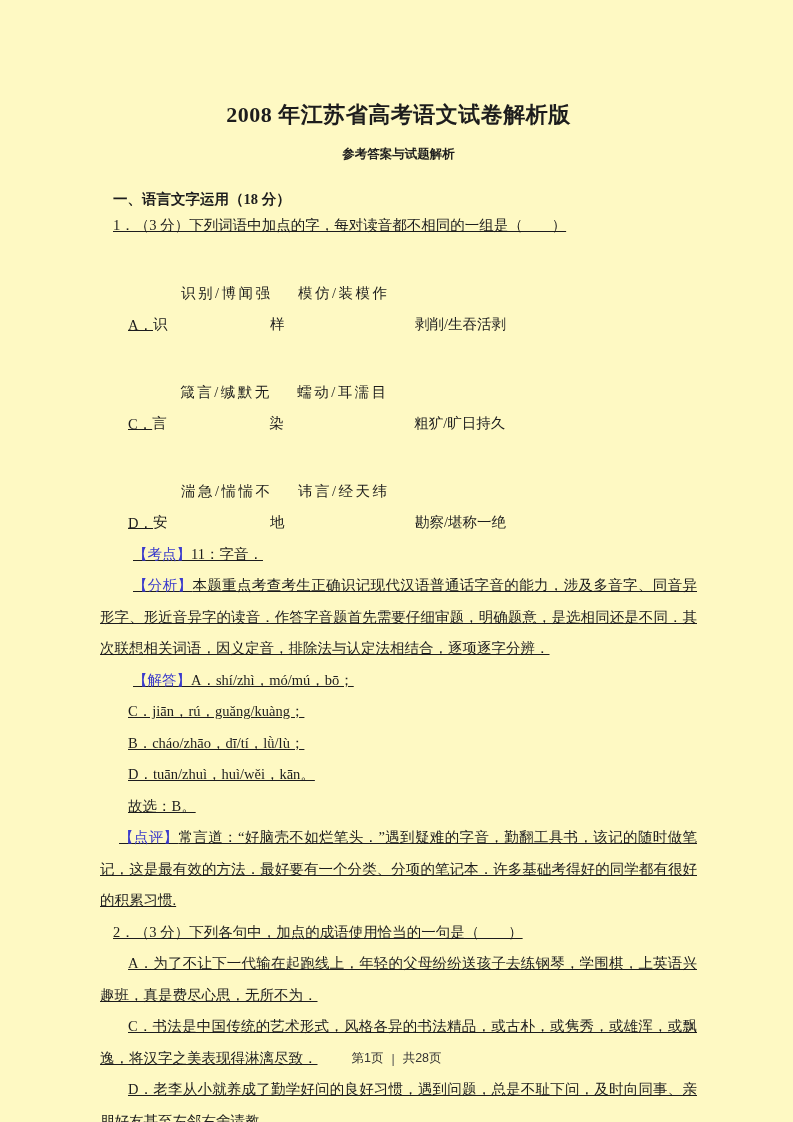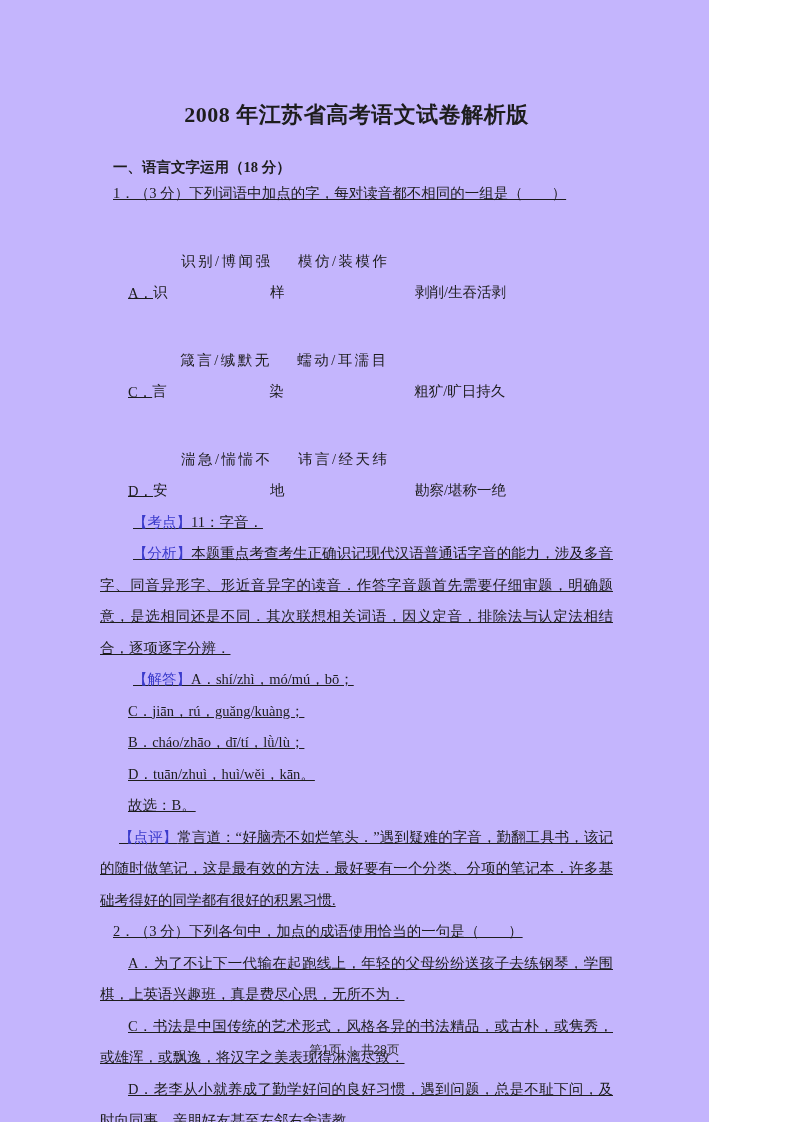--- a/index.html
+++ b/index.html
@@ -4,23 +4,23 @@
 <style>
   html, body { margin: 0; padding: 0; }
   body {
     width: 793px; height: 1122px;
     background: #ffffff;
     font-family: "Liberation Serif", "DejaVu Serif", serif;
     color: #1d1d1d;
   }
   .page {
     position: relative;
-    width: 709px; height: 1122px;
+    width: 793px; height: 1122px;
     overflow: hidden;
-    background: #c4b5fd;
+    background: #fef9c3;
   }
   .content { padding: 0 96px 0 100px; }
 
   .doc-title {
     margin: 99px 0 0 0;
     text-align: center;
     font-size: 22px;
     font-weight: bold;
     line-height: 32px;
     letter-spacing: 0.5px;
@@ -52,38 +52,39 @@
   .p-opt { text-indent: 28px; }
   .p-label { text-indent: 33px; }
   .p-dianping { margin-left: 14px; text-indent: 19px; }
 
   .bracket-label { color: #3b3bcc; }
   .q1col { display: inline-block; width: 117px; margin-top: 36px; }
   .q1col-last { display: inline-block; }
 
   .footer {
     position: absolute;
-    left: 0; right: 0; bottom: 63px;
+    left: 0; right: 0; bottom: 55px;
     display: flex;
     justify-content: center;
     align-items: center;
     gap: 8px;
     font-family: "Liberation Sans", "DejaVu Sans", sans-serif;
     font-size: 12.5px;
     color: #333333;
   }
   .footer .sep { color: #555555; }
 </style>
 </head>
 <body>
 
 <div class="page">
   <div class="content">
 
     <h1 class="doc-title">2008 年江苏省高考语文试卷解析版</h1>
+    <div class="doc-subtitle">参考答案与试题解析</div>
     <div class="section-heading">一、语言文字运用（18 分）</div>
 
     <p class="body-line p-stem p-first-stem">1．（3 分）下列词语中加点的字，每对读音都不相同的一组是（　　）</p>
 
     <p class="body-line p-opt"><span>A．</span><span class="q1col">识别/博闻强识</span><span class="q1col">模仿/装模作样</span><span class="q1col-last">剥削/生吞活剥</span></p>
     <p class="body-line p-opt"><span>C．</span><span class="q1col">箴言/缄默无言</span><span class="q1col">蠕动/耳濡目染</span><span class="q1col-last">粗犷/旷日持久</span></p>
     <p class="body-line p-opt"><span>D．</span><span class="q1col">湍急/惴惴不安</span><span class="q1col">讳言/经天纬地</span><span class="q1col-last">勘察/堪称一绝</span></p>
 
     <p class="body-line p-label"><span class="bracket-label">【考点】</span><span>11：字音．</span></p>
 

